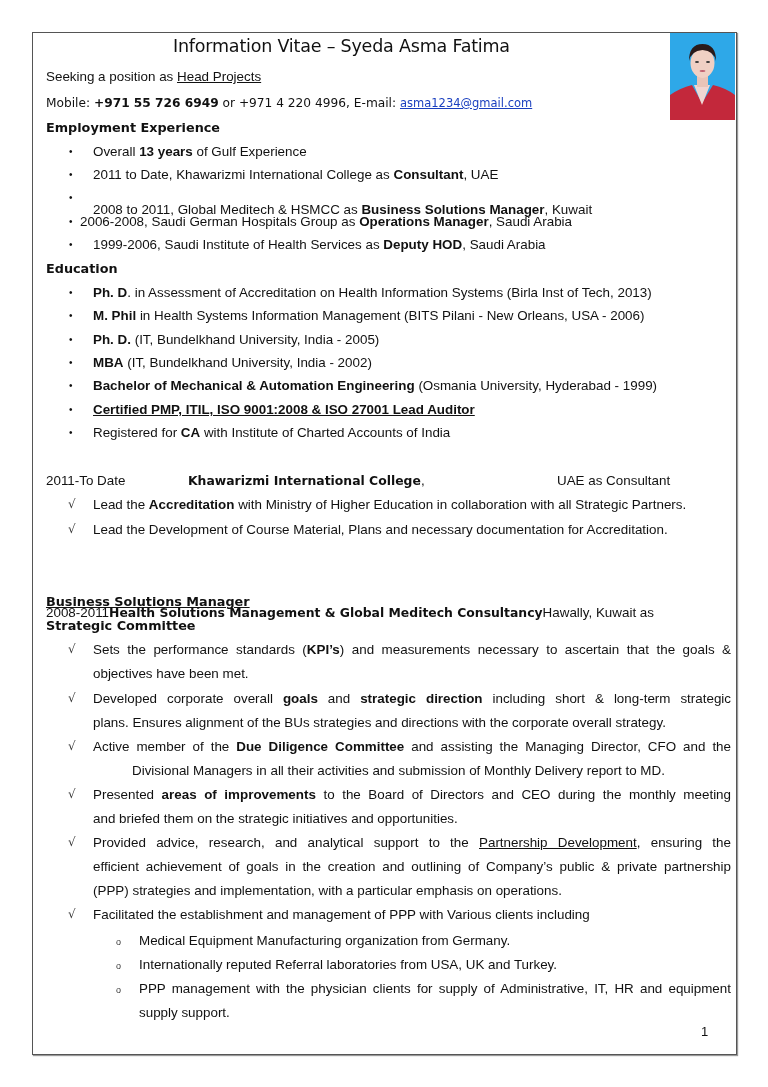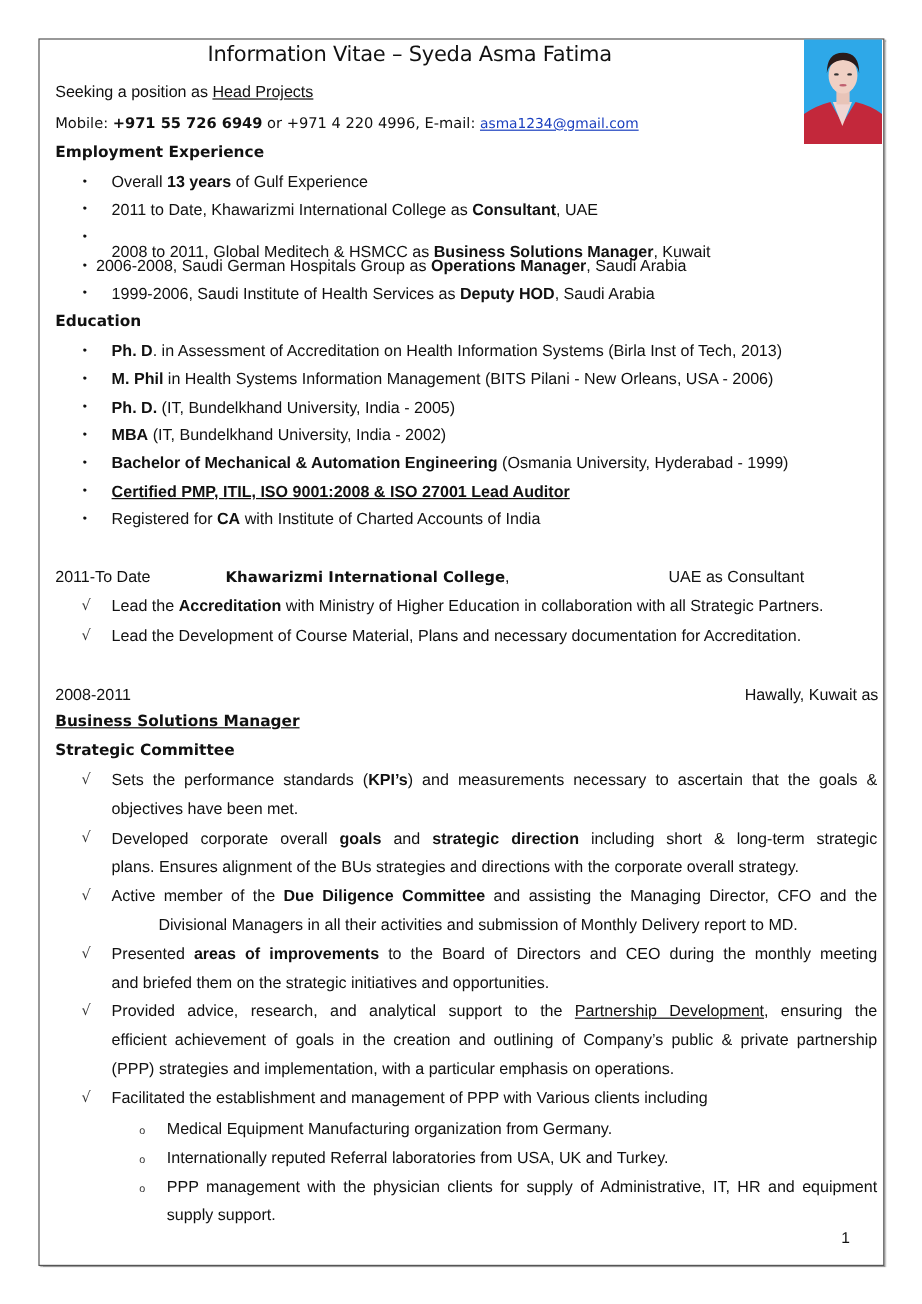--- a/index.html
+++ b/index.html
@@ -86,22 +86,23 @@
 <div class="ln" style="left:46px; top:473px;">2011-To Date</div>
 <div class="ln" style="left:188px; top:473px;"><b class="wide">Khawarizmi International College</b><span>,</span></div>
 <div class="ln" style="left:557px; top:473px;">UAE as Consultant</div>
 <div id="job1">
     <div class="chk" style="left:68px; top:497px;">√</div>
     <div class="ln" style="left:93px; top:497px;"><span>Lead the </span><b>Accreditation</b><span> with Ministry of Higher Education in collaboration with all Strategic Partners.</span></div>
     <div class="chk" style="left:68px; top:522px;">√</div>
     <div class="ln" style="left:93px; top:522px;"><span>Lead the Development of Course Material, Plans and necessary documentation for Accreditation.</span></div>
   </div>
 
-<div class="ln" style="left:46px; top:571px; width:686px; display:flex; justify-content:space-between; white-space:nowrap;">
+<div class="ln" style="left:46px; top:605px; width:686px; display:flex; white-space:nowrap;">
   <span>2008-2011</span>
+  <b class="wide">Health Solutions Management &amp; Global Meditech Consultancy</b>
   <span>Hawally, Kuwait as</span>
 </div>
 <div class="ln h u" style="left:46px; top:594px;">Business Solutions Manager</div>
 <div class="ln h" style="left:46px; top:618px;">Strategic Committee</div>
 <div id="job2">
     <div class="chk" style="left:68px; top:642px;">√</div>
     <div class="just" style="top: 642px; white-space: nowrap;"><span>Sets the performance standards (</span><b>KPI’s</b><span>) and measurements necessary to ascertain that the goals &amp;</span></div>
     <div class="ln" style="top:666px; left:93px;">objectives have been met.</div>
     <div class="chk" style="left:68px; top:691px;">√</div>
     <div class="just" style="top: 691px; white-space: nowrap;"><span>Developed corporate overall </span><b>goals</b><span> and </span><b>strategic direction</b><span> including short &amp; long-term strategic</span></div>

